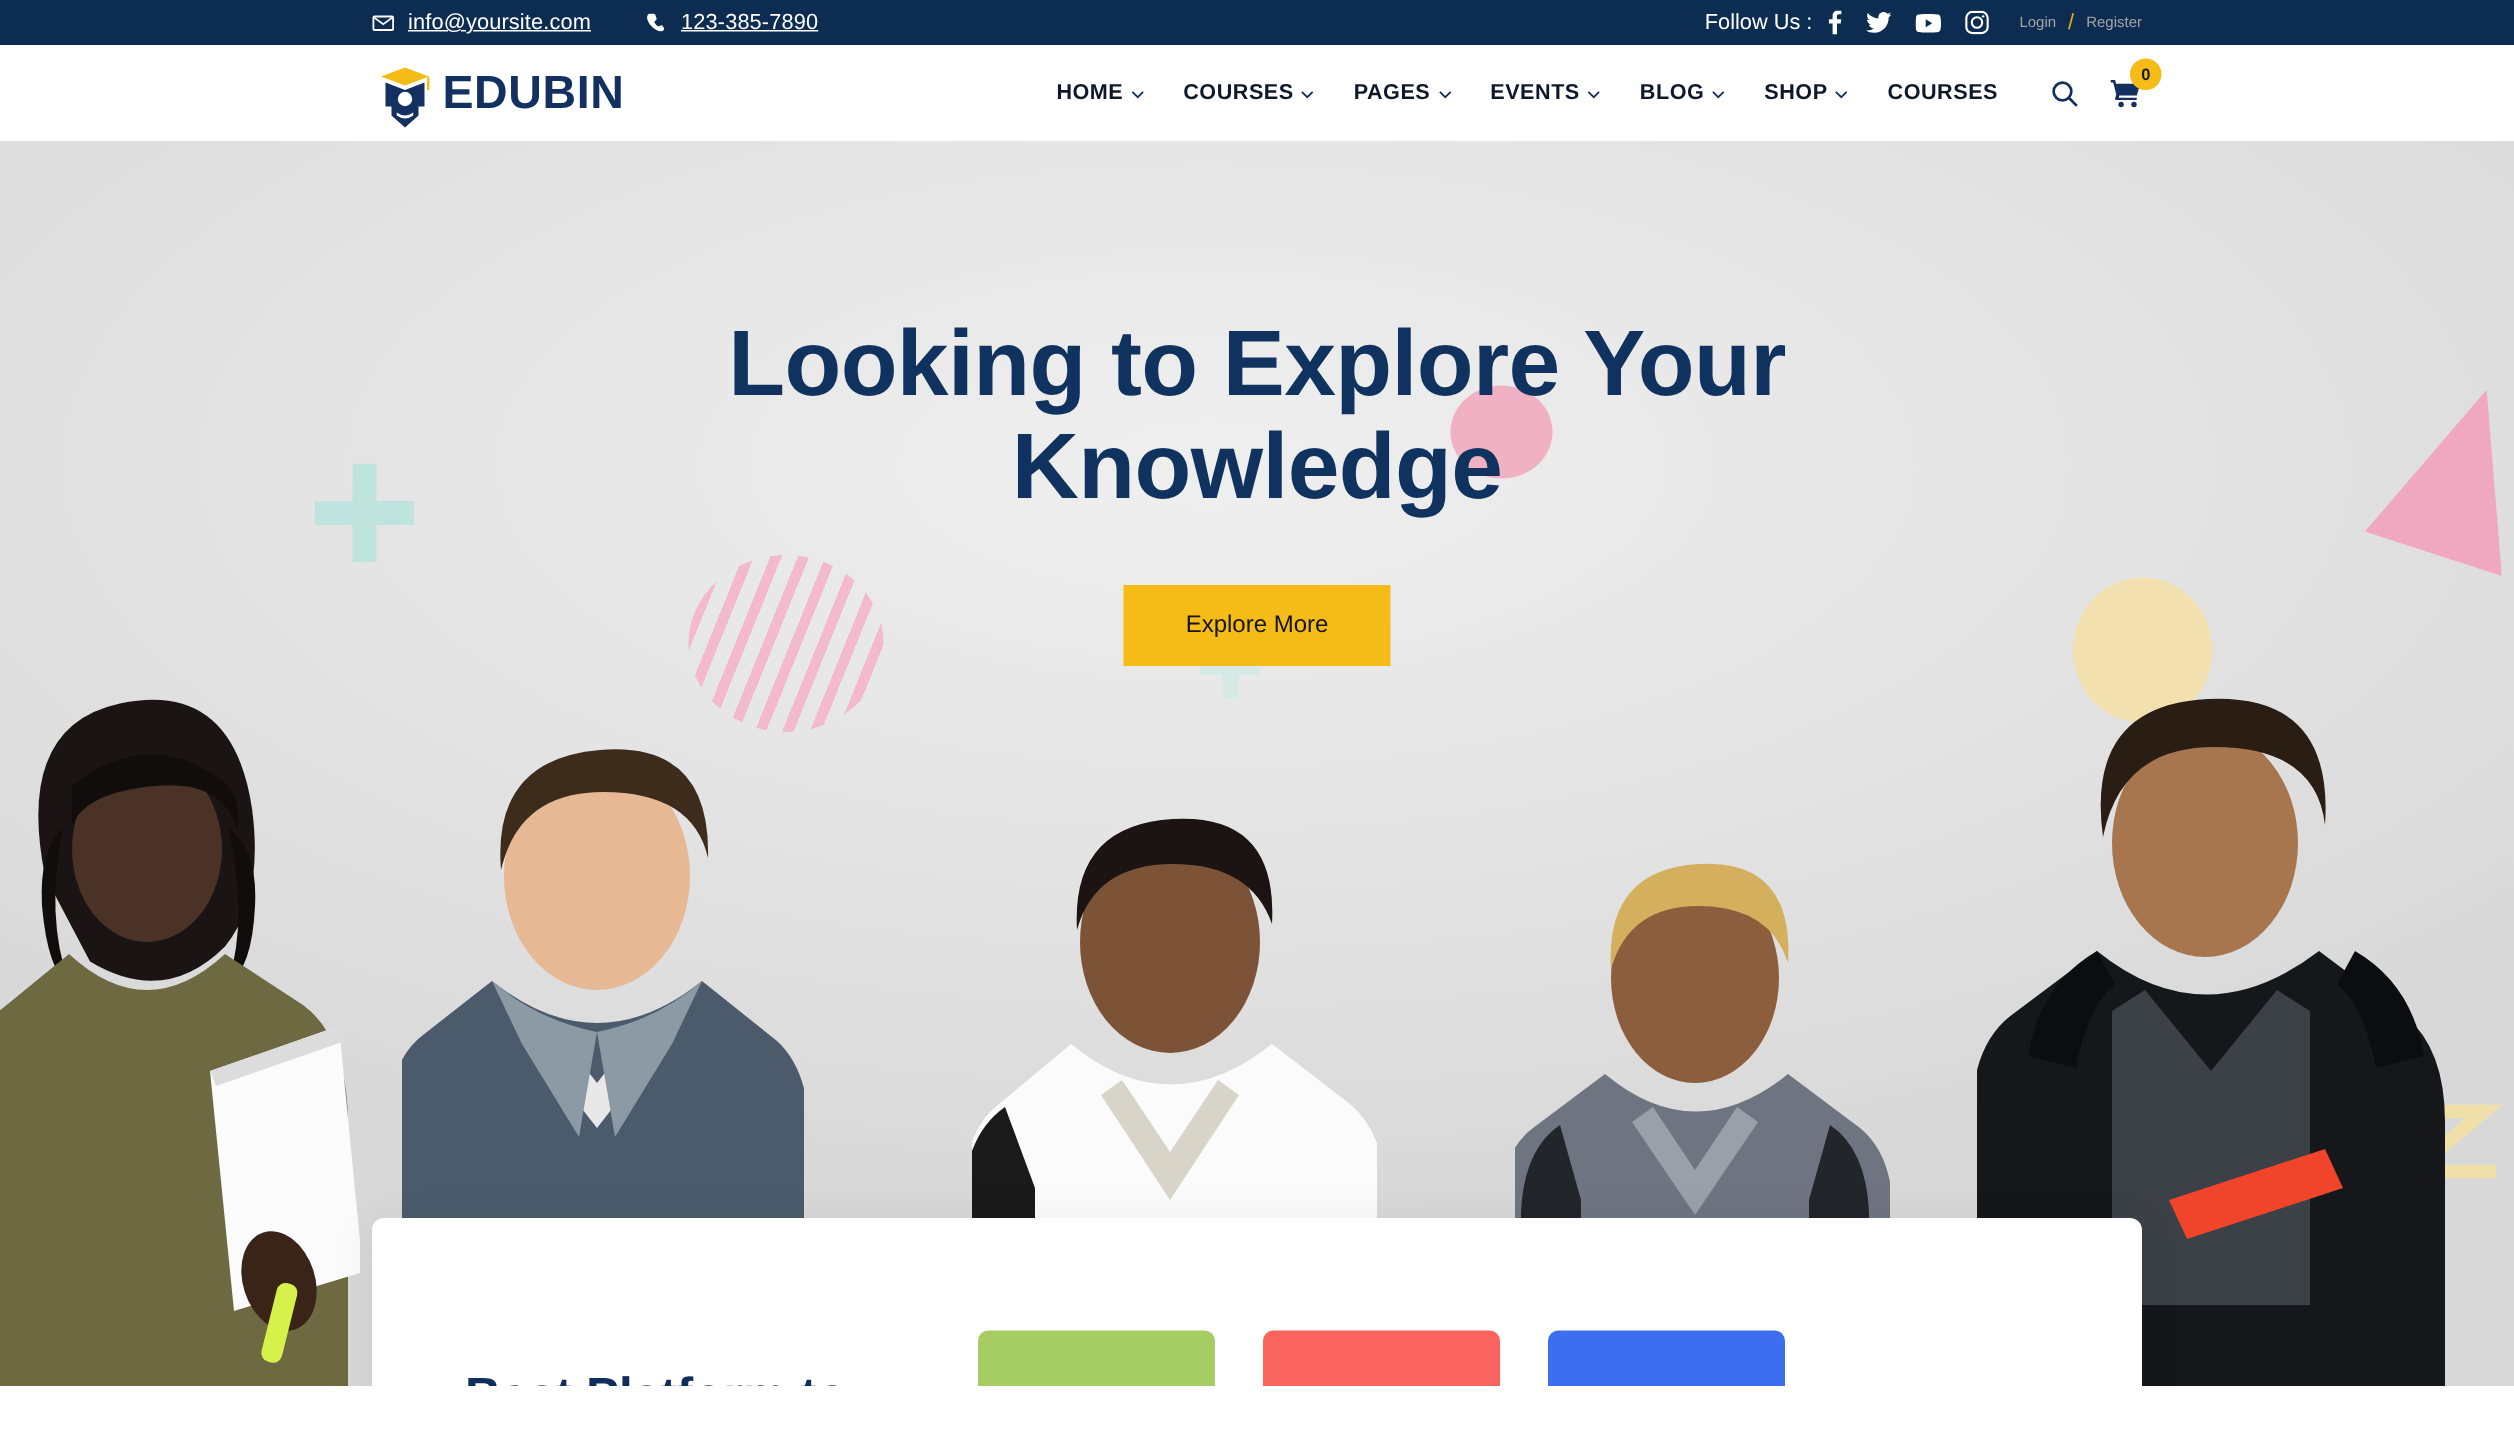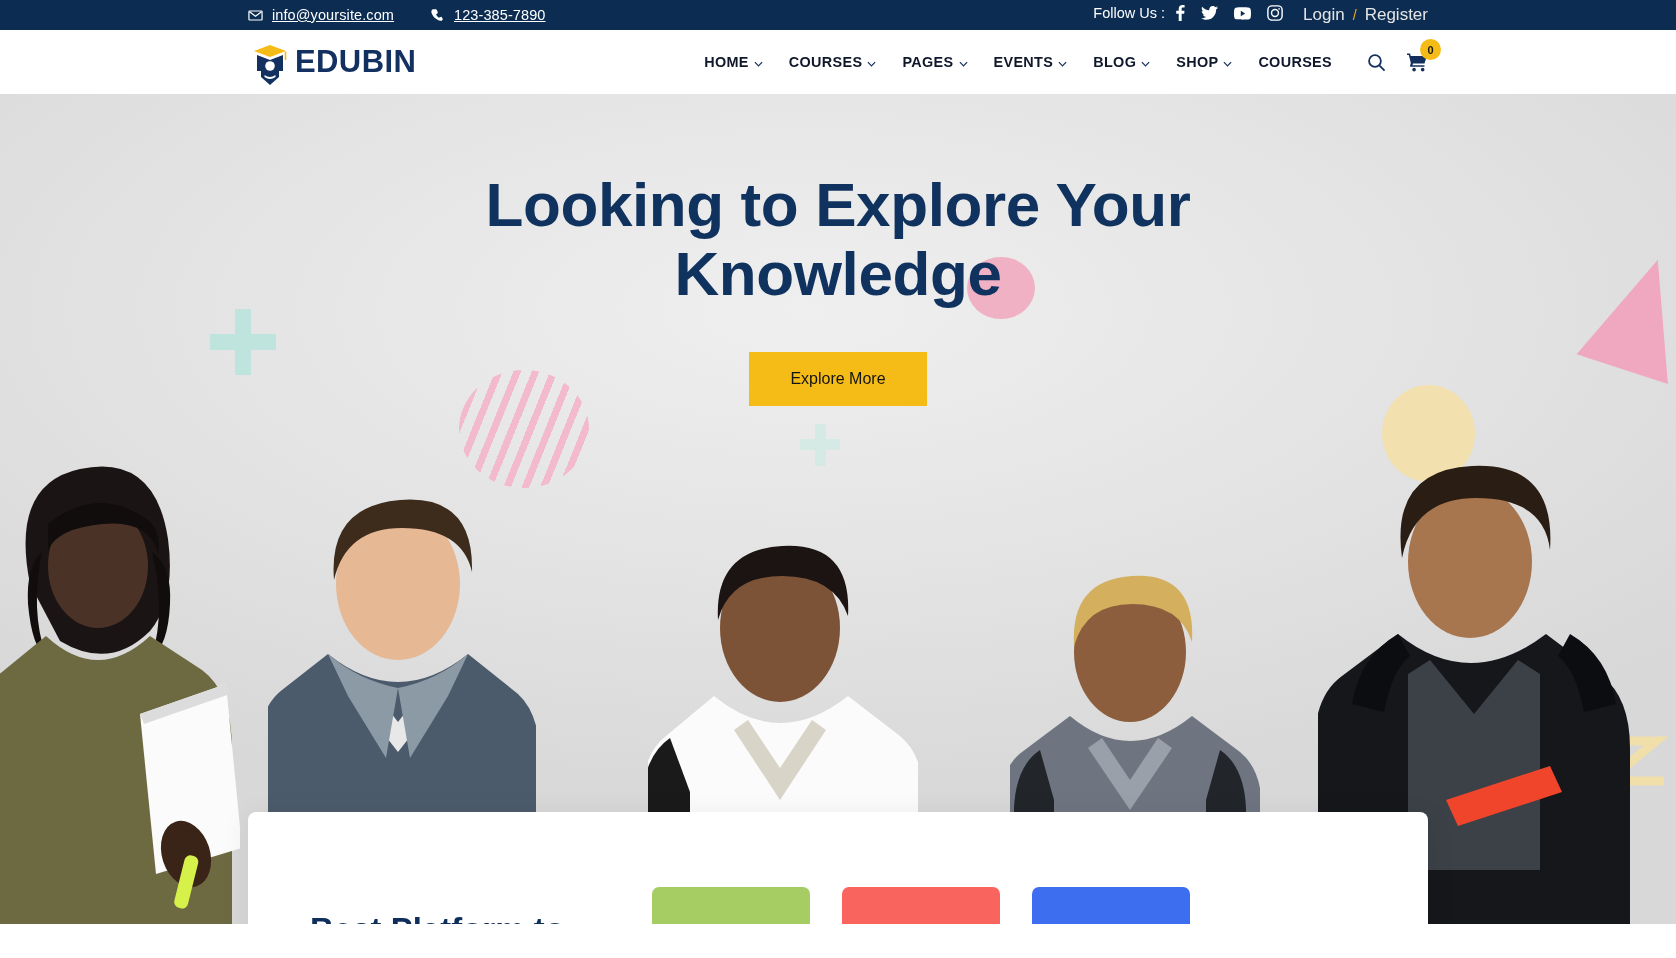--- a/index.html
+++ b/index.html
@@ -17,26 +17,26 @@
     display:flex; align-items:center; position:relative; z-index:40;
   }
   .topbar-inner{
     width:1180px; margin:0 auto; display:flex; align-items:center;
     justify-content:space-between; height:100%;
   }
   .tb-left{ display:flex; align-items:center; gap:36px; }
   .tb-item{ display:flex; align-items:center; gap:9px; color:#ffffff;
     font-size:14.5px; letter-spacing:.1px; }
   .tb-item svg{ display:block; }
-  .tb-right{ display:flex; align-items:flex-start; color:#fff; font-size:14.5px;padding-left:35px; }
+  .tb-right{ display:flex; align-items:flex-end; color:#fff; font-size:14.5px;padding-left:35px; }
   .follow-label{ margin-right:11px; }
   .socials{ display:flex; align-items:center; gap:16px; margin-right:20px; }
   .socials a{ color:#fff; display:flex; align-items:center; }
   .auth{ display:flex; align-items:center; gap:8px; }
-  .auth a{ color:#e5e5e5; text-decoration:none; font-size:17px; }
+  .auth a{ color:#a3a3a3; text-decoration:none; font-size:10px; }
   .auth .slash{ color:#e8ac18; }
 
   
   .header{
     height:64px; background:#fff; width:100%; position:relative; z-index:35;
   }
   .header-inner{
     width:1180px; margin:0 auto; height:100%;
     display:flex; align-items:center; justify-content:space-between;
   }
@@ -94,21 +94,21 @@
     border-radius:50%;
     background:repeating-linear-gradient(112deg,
       #f3b9cc 0px,#f3b9cc 7px, rgba(255,255,255,0) 7px, rgba(255,255,255,0) 17px);
   }
 
   
   .person{ position:absolute; bottom:0; }
 
   .hero-content{
     position:relative; z-index:12; width:1180px; margin:0 auto;
-    padding-top:76px; text-align:center;
+    padding-top:114px; text-align:center;
   }
   .hero-title{
     font-size:62px; line-height:1.12; font-weight:bold; color:#10325e;
     font-family:"Liberation Sans Narrow","Liberation Sans", sans-serif;
     letter-spacing:-.4px; max-width:760px; margin:0 auto;
   }
   .hero-sub{
     margin-top:36px; font-size:17px; line-height:1.6; color:#44576e;
     max-width:680px; margin-left:auto; margin-right:auto;
   }

